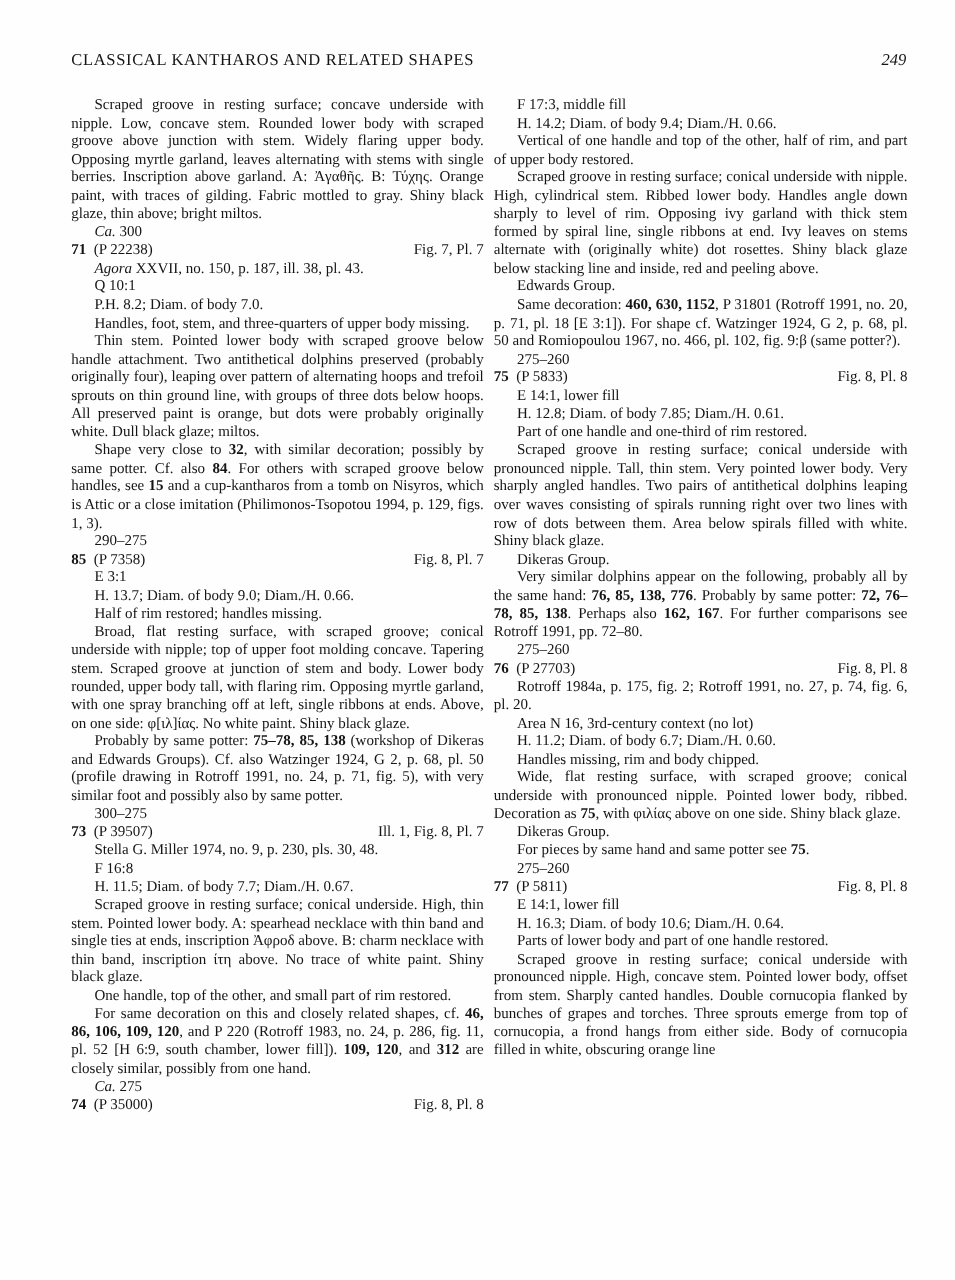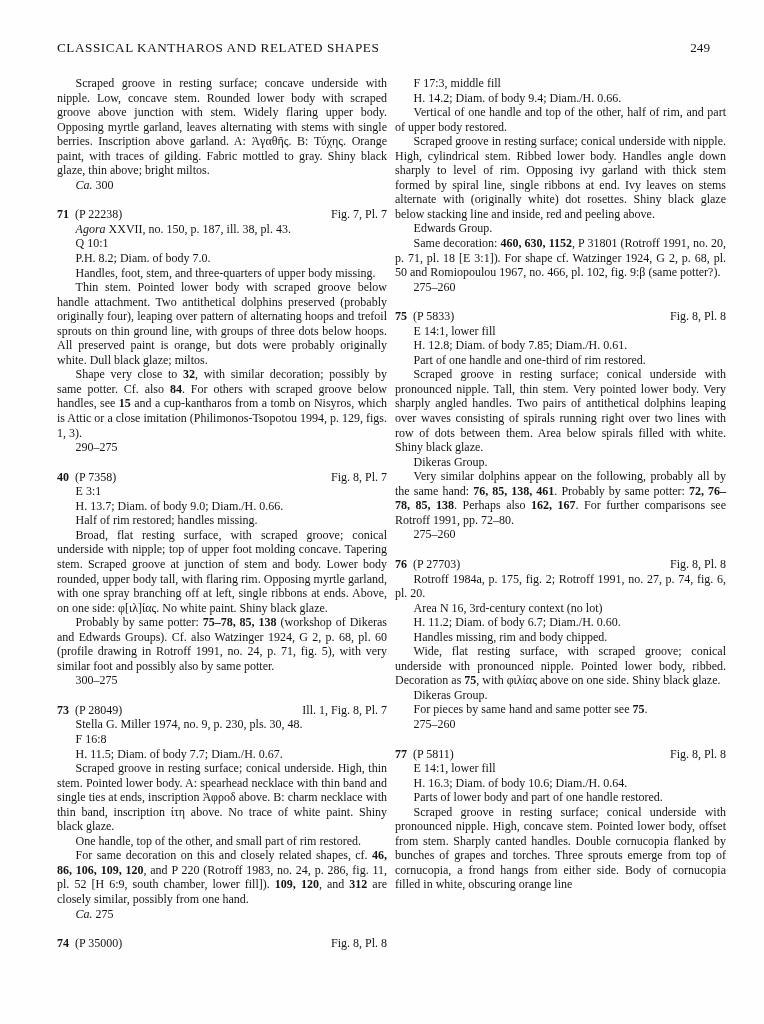--- a/index.html
+++ b/index.html
@@ -9,32 +9,32 @@
     background:#fefefe;
     font-family:"Liberation Serif", serif;
     color:#141414;
     overflow:hidden;
   }
   .running-head{position:absolute;top:40px;left:57px;right:39px;height:18px;}
   .running-title{
     position:absolute;left:0;right:0;text-align:left;
     font-size:13.2px;letter-spacing:0.55px;white-space:nowrap;
   }
-  .page-number{position:absolute;right:15px;top:0;font-size:13.2px;}
+  .page-number{position:absolute;right:0;top:0;font-size:13.2px;font-style:italic;}
   .col{
     position:absolute;top:76px;
     font-size:12px;line-height:14.55px;
     text-align:justify;
   }
   .col-left{left:57px;width:330px;}
   .col-right{left:395px;width:331px;}
   .para{margin:0;text-indent:1.55em;}
   .entry-head{
     display:flex;justify-content:space-between;
-    margin-top:15px;text-indent:0;
+    text-indent:0;
   }
   .b{font-weight:bold;}
   .i{font-style:italic;}
   .eh-left{white-space:pre;}
   .eh-right{white-space:nowrap;}
 </style>
 </head>
 <body>
 
 <div class="page">
@@ -50,31 +50,31 @@
         <span class="eh-right">Fig. 7, Pl. 7</span>
       </div>
       <p class="para"><span class="i">Agora</span><span> XXVII, no. 150, p. 187, ill. 38, pl. 43.</span></p>
       <p class="para"><span>Q 10:1</span></p>
       <p class="para"><span>P.H. 8.2; Diam. of body 7.0.</span></p>
       <p class="para"><span>Handles, foot, stem, and three-quarters of upper body missing.</span></p>
       <p class="para"><span>Thin stem.  Pointed lower body with scraped groove below handle attachment.  Two antithetical dolphins preserved (probably originally four), leaping over pattern of alternating hoops and trefoil sprouts on thin ground line, with groups of three dots below hoops.  All preserved paint is orange, but dots were probably originally white.  Dull black glaze; miltos.</span></p>
       <p class="para"><span>Shape very close to </span><span class="b">32</span><span>, with similar decoration; possibly by same potter.  Cf. also </span><span class="b">84</span><span>.  For others with scraped groove below handles, see </span><span class="b">15</span><span> and a cup-kantharos from a tomb on Nisyros, which is Attic or a close imitation (Philimonos-Tsopotou 1994, p. 129, figs. 1, 3).</span></p>
       <p class="para"><span>290–275</span></p>
       <div class="entry-head">
-        <span class="eh-left"><span class="b">40</span><span>  (P 7358)</span></span>
+        <span class="eh-left"><span class="b">85</span><span>  (P 7358)</span></span>
         <span class="eh-right">Fig. 8, Pl. 7</span>
       </div>
       <p class="para"><span>E 3:1</span></p>
       <p class="para"><span>H. 13.7; Diam. of body 9.0; Diam./H. 0.66.</span></p>
       <p class="para"><span>Half of rim restored; handles missing.</span></p>
       <p class="para"><span>Broad, flat resting surface, with scraped groove; conical underside with nipple; top of upper foot molding concave.  Tapering stem.  Scraped groove at junction of stem and body.  Lower body rounded, upper body tall, with flaring rim.  Opposing myrtle garland, with one spray branching off at left, single ribbons at ends.  Above, on one side: φ[ιλ]ίας.  No white paint. Shiny black glaze.</span></p>
-      <p class="para"><span>Probably by same potter: </span><span class="b">75–78, 85, 138</span><span> (workshop of Dikeras and Edwards Groups).  Cf. also Watzinger 1924, G 2, p. 68, pl. 60 (profile drawing in Rotroff 1991, no. 24, p. 71, fig. 5), with very similar foot and possibly also by same potter.</span></p>
+      <p class="para"><span>Probably by same potter: </span><span class="b">75–78, 85, 138</span><span> (workshop of Dikeras and Edwards Groups).  Cf. also Watzinger 1924, G 2, p. 68, pl. 50 (profile drawing in Rotroff 1991, no. 24, p. 71, fig. 5), with very similar foot and possibly also by same potter.</span></p>
       <p class="para"><span>300–275</span></p>
       <div class="entry-head">
-        <span class="eh-left"><span class="b">73</span><span>  (P 28049)</span></span>
+        <span class="eh-left"><span class="b">73</span><span>  (P 39507)</span></span>
         <span class="eh-right">Ill. 1, Fig. 8, Pl. 7</span>
       </div>
       <p class="para"><span>Stella G. Miller 1974, no. 9, p. 230, pls. 30, 48.</span></p>
       <p class="para"><span>F 16:8</span></p>
       <p class="para"><span>H. 11.5; Diam. of body 7.7; Diam./H. 0.67.</span></p>
       <p class="para"><span>Scraped groove in resting surface; conical underside.  High, thin stem.  Pointed lower body.  A: spearhead necklace with thin band and single ties at ends, inscription Ἀφροδ above. B: charm necklace with thin band, inscription ίτη above.  No trace of white paint.  Shiny black glaze.</span></p>
       <p class="para"><span>One handle, top of the other, and small part of rim restored.</span></p>
       <p class="para"><span>For same decoration on this and closely related shapes, cf. </span><span class="b">46, 86, 106, 109, 120</span><span>, and P 220 (Rotroff 1983, no. 24, p. 286, fig. 11, pl. 52 [H 6:9, south chamber, lower fill]).  </span><span class="b">109, 120</span><span>, and </span><span class="b">312</span><span> are closely similar, possibly from one hand.</span></p>
       <p class="para"><span class="i">Ca.</span><span> 275</span></p>
       <div class="entry-head">
@@ -92,21 +92,21 @@
       <p class="para"><span>275–260</span></p>
       <div class="entry-head">
         <span class="eh-left"><span class="b">75</span><span>  (P 5833)</span></span>
         <span class="eh-right">Fig. 8, Pl. 8</span>
       </div>
       <p class="para"><span>E 14:1, lower fill</span></p>
       <p class="para"><span>H. 12.8; Diam. of body 7.85; Diam./H. 0.61.</span></p>
       <p class="para"><span>Part of one handle and one-third of rim restored.</span></p>
       <p class="para"><span>Scraped groove in resting surface; conical underside with pronounced nipple.  Tall, thin stem.  Very pointed lower body.  Very sharply angled handles.  Two pairs of antithetical dolphins leaping over waves consisting of spirals running right over two lines with row of dots between them.  Area below spirals filled with white.  Shiny black glaze.</span></p>
       <p class="para"><span>Dikeras Group.</span></p>
-      <p class="para"><span>Very similar dolphins appear on the following, probably all by the same hand: </span><span class="b">76, 85, 138, 461</span><span>.  Probably by same potter: </span><span class="b">72, 76–78, 85, 138</span><span>.  Perhaps also </span><span class="b">162, 167</span><span>.  For further comparisons see Rotroff 1991, pp. 72–80.</span></p>
+      <p class="para"><span>Very similar dolphins appear on the following, probably all by the same hand: </span><span class="b">76, 85, 138, 776</span><span>.  Probably by same potter: </span><span class="b">72, 76–78, 85, 138</span><span>.  Perhaps also </span><span class="b">162, 167</span><span>.  For further comparisons see Rotroff 1991, pp. 72–80.</span></p>
       <p class="para"><span>275–260</span></p>
       <div class="entry-head">
         <span class="eh-left"><span class="b">76</span><span>  (P 27703)</span></span>
         <span class="eh-right">Fig. 8, Pl. 8</span>
       </div>
       <p class="para"><span>Rotroff 1984a, p. 175, fig. 2; Rotroff 1991, no. 27, p. 74, fig. 6, pl. 20.</span></p>
       <p class="para"><span>Area N 16, 3rd-century context (no lot)</span></p>
       <p class="para"><span>H. 11.2; Diam. of body 6.7; Diam./H. 0.60.</span></p>
       <p class="para"><span>Handles missing, rim and body chipped.</span></p>
       <p class="para"><span>Wide, flat resting surface, with scraped groove; conical underside with pronounced nipple.  Pointed lower body, ribbed. Decoration as </span><span class="b">75</span><span>, with φιλίας above on one side.  Shiny black glaze.</span></p>

